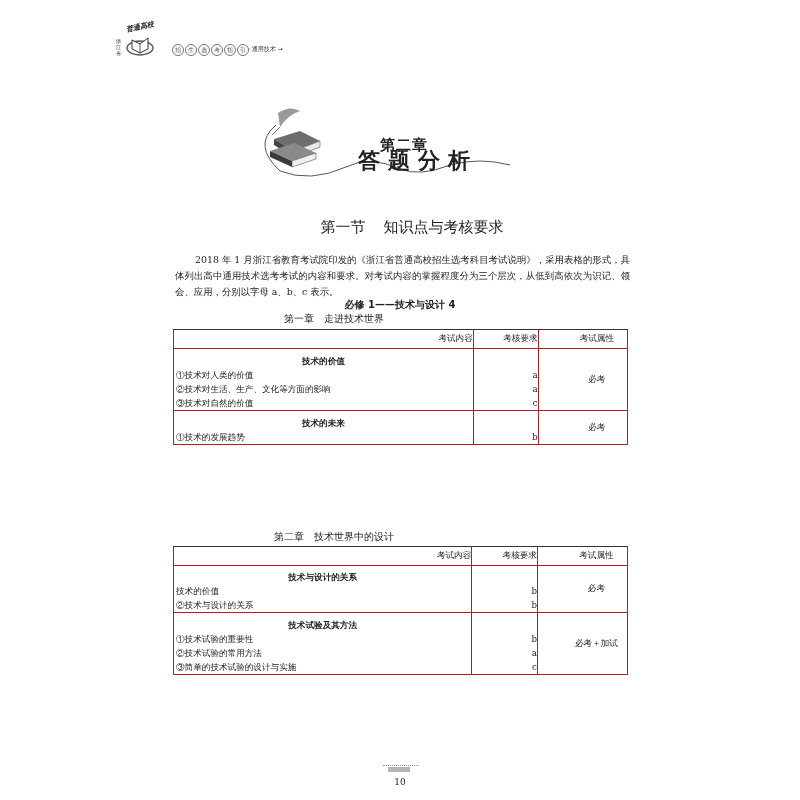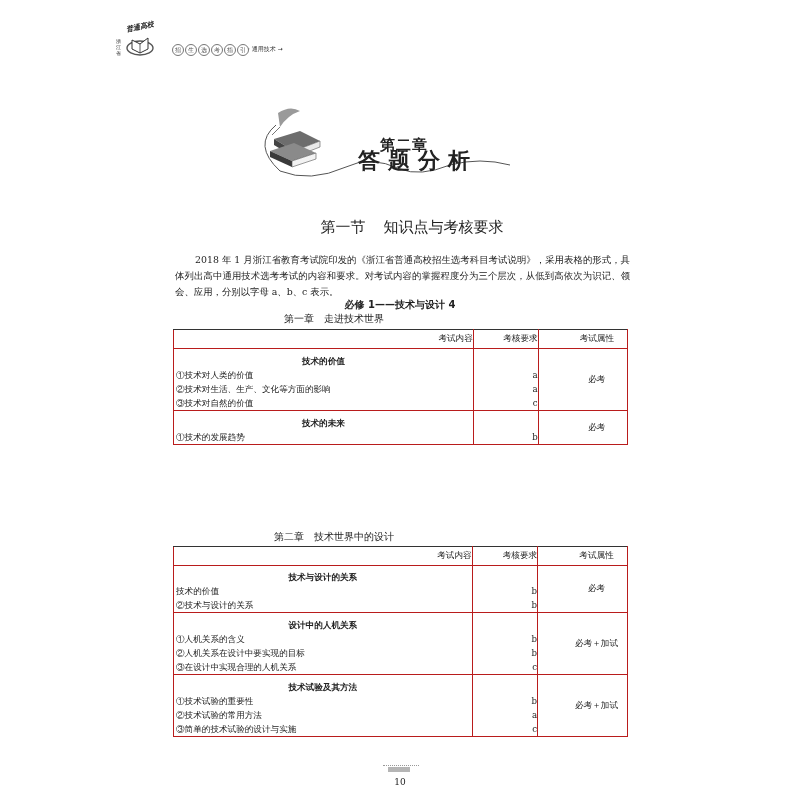--- a/index.html
+++ b/index.html
@@ -146,35 +146,20 @@
     </td>
     <td class="c2">
       <div class="lvl-spacer"></div>
       <div class="lvl">b</div>
       <div class="lvl">b</div>
     </td>
     <td class="c3">必考</td>
   </tr>
   <tr style="height:62px;">
     <td class="c1">
-      <div class="grp-head">设计中的人机关系</div>
-      <div class="item">①人机关系的含义</div>
-      <div class="item">②人机关系在设计中要实现的目标</div>
-      <div class="item">③在设计中实现合理的人机关系</div>
-    </td>
-    <td class="c2">
-      <div class="lvl-spacer"></div>
-      <div class="lvl">b</div>
-      <div class="lvl">b</div>
-      <div class="lvl">c</div>
-    </td>
-    <td class="c3">必考＋加试</td>
-  </tr>
-  <tr style="height:62px;">
-    <td class="c1">
       <div class="grp-head">技术试验及其方法</div>
       <div class="item">①技术试验的重要性</div>
       <div class="item">②技术试验的常用方法</div>
       <div class="item">③简单的技术试验的设计与实施</div>
     </td>
     <td class="c2">
       <div class="lvl-spacer"></div>
       <div class="lvl">b</div>
       <div class="lvl">a</div>
       <div class="lvl">c</div>

